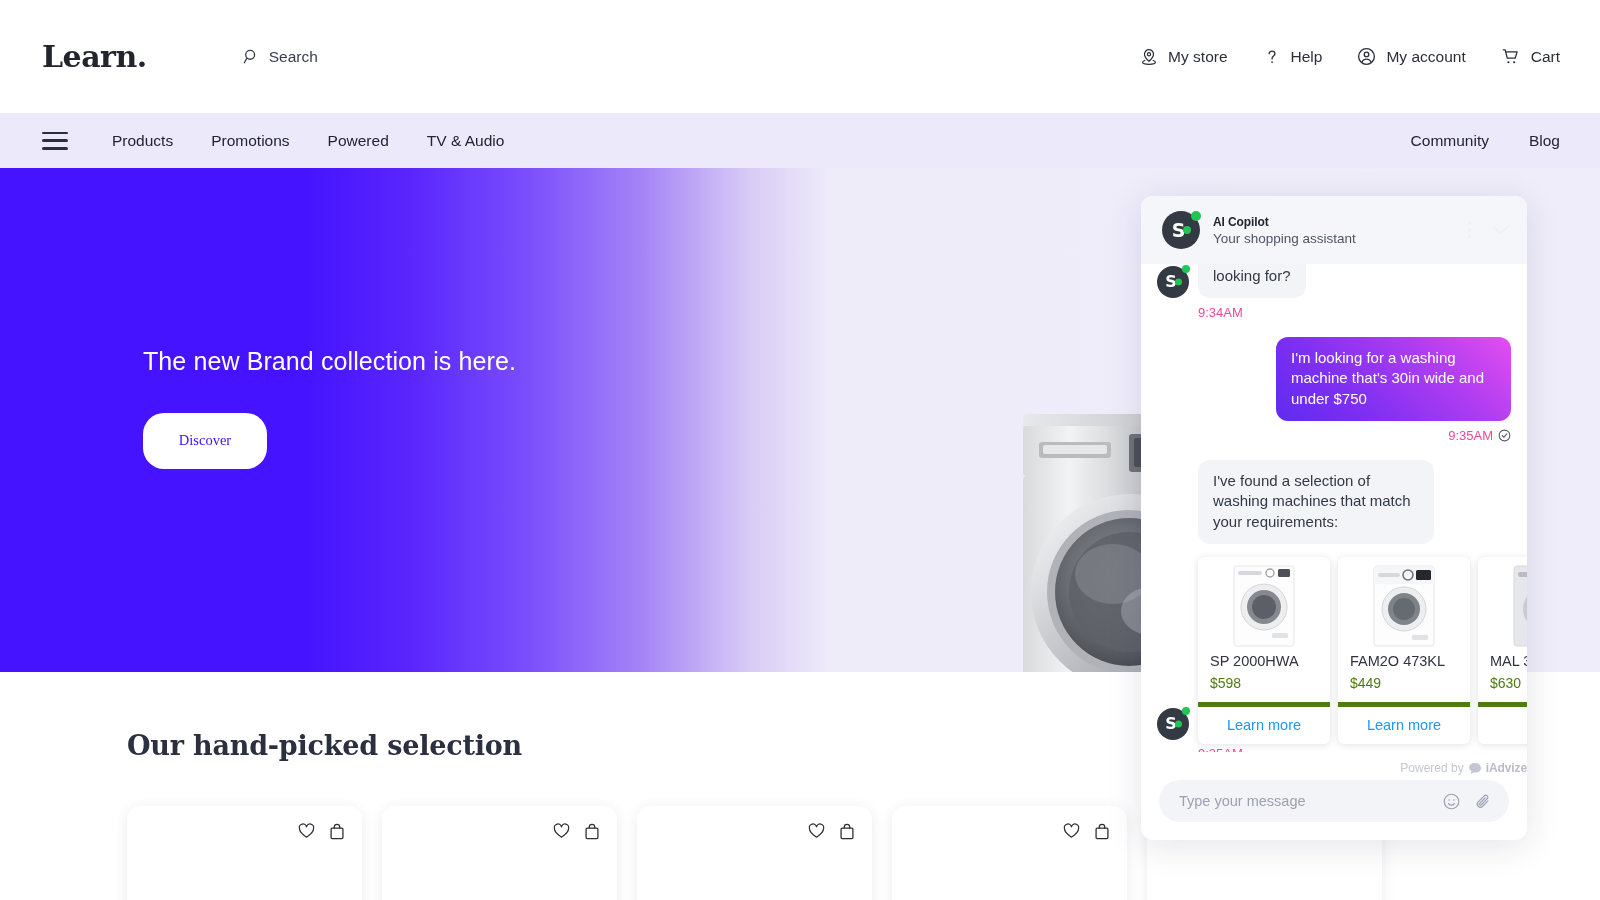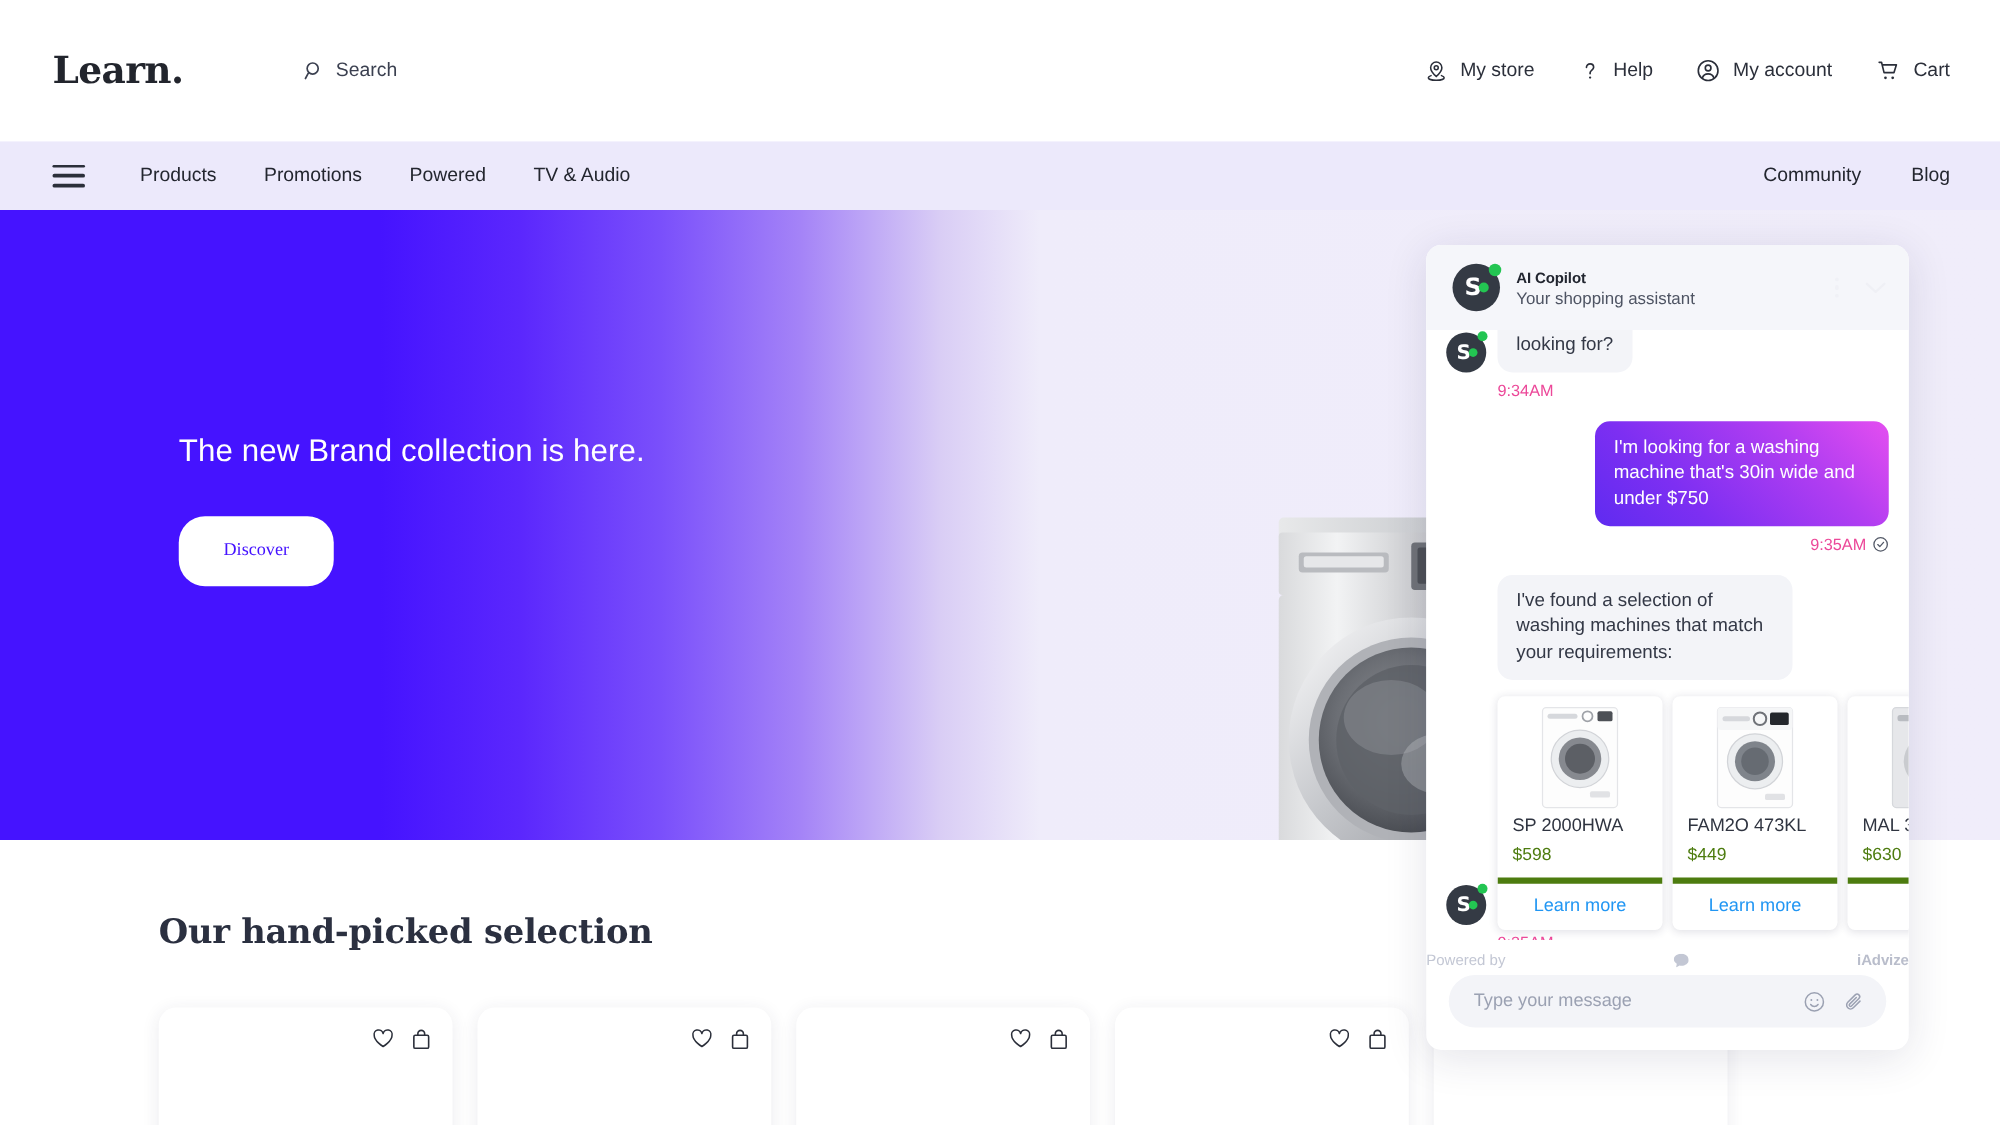--- a/index.html
+++ b/index.html
@@ -331,21 +331,21 @@
     padding: 10px 0 11px;
     cursor: pointer;
     white-space: nowrap;
   }
 
   .powered {
     text-align: center;
     font-size: 12px;
     color: #c3c7d4;
     padding: 9px 0 5px;
-    display: flex; align-items: center; justify-content: space-between; gap: 5px;
+    display: flex; align-items: center; justify-content: flex-end; gap: 5px;
     flex: 0 0 auto;
   }
   .powered .brandname { color:#b9bdcb; font-weight:600; letter-spacing:-0.1px; }
 
   .chat-input-wrap {
     flex: 0 0 auto;
     padding: 0 18px 18px;
   }
   .chat-input {
     height: 42px;

